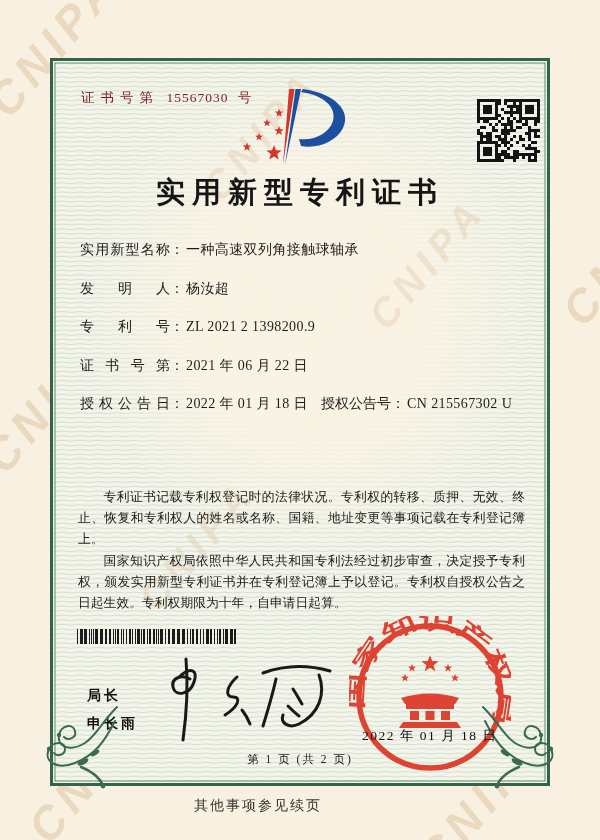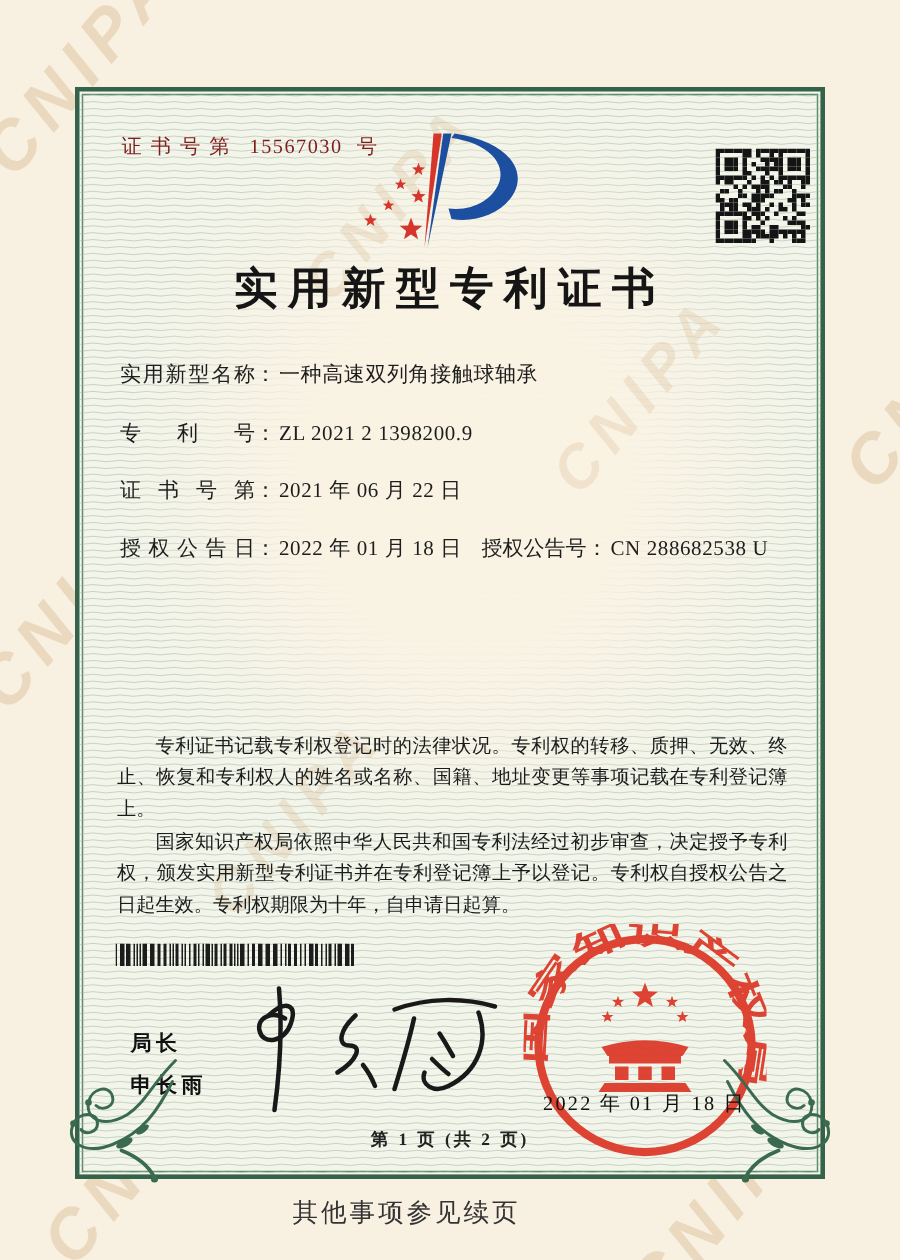--- a/index.html
+++ b/index.html
@@ -59,25 +59,25 @@
   .director{position:absolute;left:34px;top:620px;font-family:"Liberation Sans","DejaVu Sans",sans-serif;
     font-size:14px;font-weight:600;letter-spacing:3px;color:#111;line-height:28px;}
   .signature{position:absolute;left:86px;top:592px;width:212px;height:100px;}
   .seal{position:absolute;left:296px;top:555px;width:162px;height:162px;opacity:0.93;}
   .seal-date{
     position:absolute;left:309px;top:666px;font-size:13.5px;color:#101010;
     letter-spacing:1.5px;white-space:nowrap;z-index:4;
   }
   .page-footer{
     position:absolute;left:0;bottom:16px;width:100%;text-align:center;
-    font-size:11.5px;letter-spacing:2px;color:#222;font-weight:bold;
+    font-size:11.5px;letter-spacing:2px;color:#222;
   }
   .note{
     position:absolute;left:0;top:797px;width:516px;text-align:center;
-    font-size:17px;letter-spacing:2px;color:#333;padding-left:13px;
+    font-size:14px;letter-spacing:2px;color:#333;
   }
 </style>
 </head>
 <body>
 
 <div class="wm" style="left:-34px;top:16px;">CNIPA</div>
 <div class="wm" style="left:540px;top:225px;">CNIPA</div>
 <div class="wm" style="left:-38px;top:372px;">CNIPA</div>
 <div class="wm" style="left:6px;top:742px;">CNIPA</div>
 <div class="wm" style="left:396px;top:772px;">CNIPA</div>
@@ -362,31 +362,34 @@
       <rect x="57" y="60" width="3" height="3" fill="#141414"></rect>
     </svg>
 
   <div class="title">实用新型专利证书</div>
 
   <div class="fields">
     <div class="field-row">
       <span class="lbl">实用新型名称</span><span class="colon">：</span><span class="val">一种高速双列角接触球轴承</span>
     </div>
     <div class="field-row">
+      <span class="lbl">发明人</span><span class="colon">：</span><span class="val">杨汝超</span>
+    </div>
+    <div class="field-row">
       <span class="lbl">专利号</span><span class="colon">：</span><span class="val">ZL 2021 2 1398200.9</span>
     </div>
     <div class="field-row">
       <span class="lbl">证书号第</span><span class="colon">：</span><span class="val">2021 年 06 月 22 日</span>
     </div>
     <div class="field-row grant-row">
       <span>
         <span class="lbl">授权公告日</span><span class="colon">：</span><span class="val">2022 年 01 月 18 日</span>
       </span>
       <span class="grant2">
-        <span>授权公告号</span><span class="colon">：</span><span class="val">CN 288682538 U</span>
+        <span>授权公告号</span><span class="colon">：</span><span class="val">CN 215567302 U</span>
       </span>
     </div>
   </div>
 
   <div class="paras">
     <p>专利证书记载专利权登记时的法律状况。专利权的转移、质押、无效、终止、恢复和专利权人的姓名或名称、国籍、地址变更等事项记载在专利登记簿上。</p>
     <p>国家知识产权局依照中华人民共和国专利法经过初步审查，决定授予专利权，颁发实用新型专利证书并在专利登记簿上予以登记。专利权自授权公告之日起生效。专利权期限为十年，自申请日起算。</p>
   </div>
 
   <svg id="barcode" class="barcode" viewBox="0 0 164 15">

